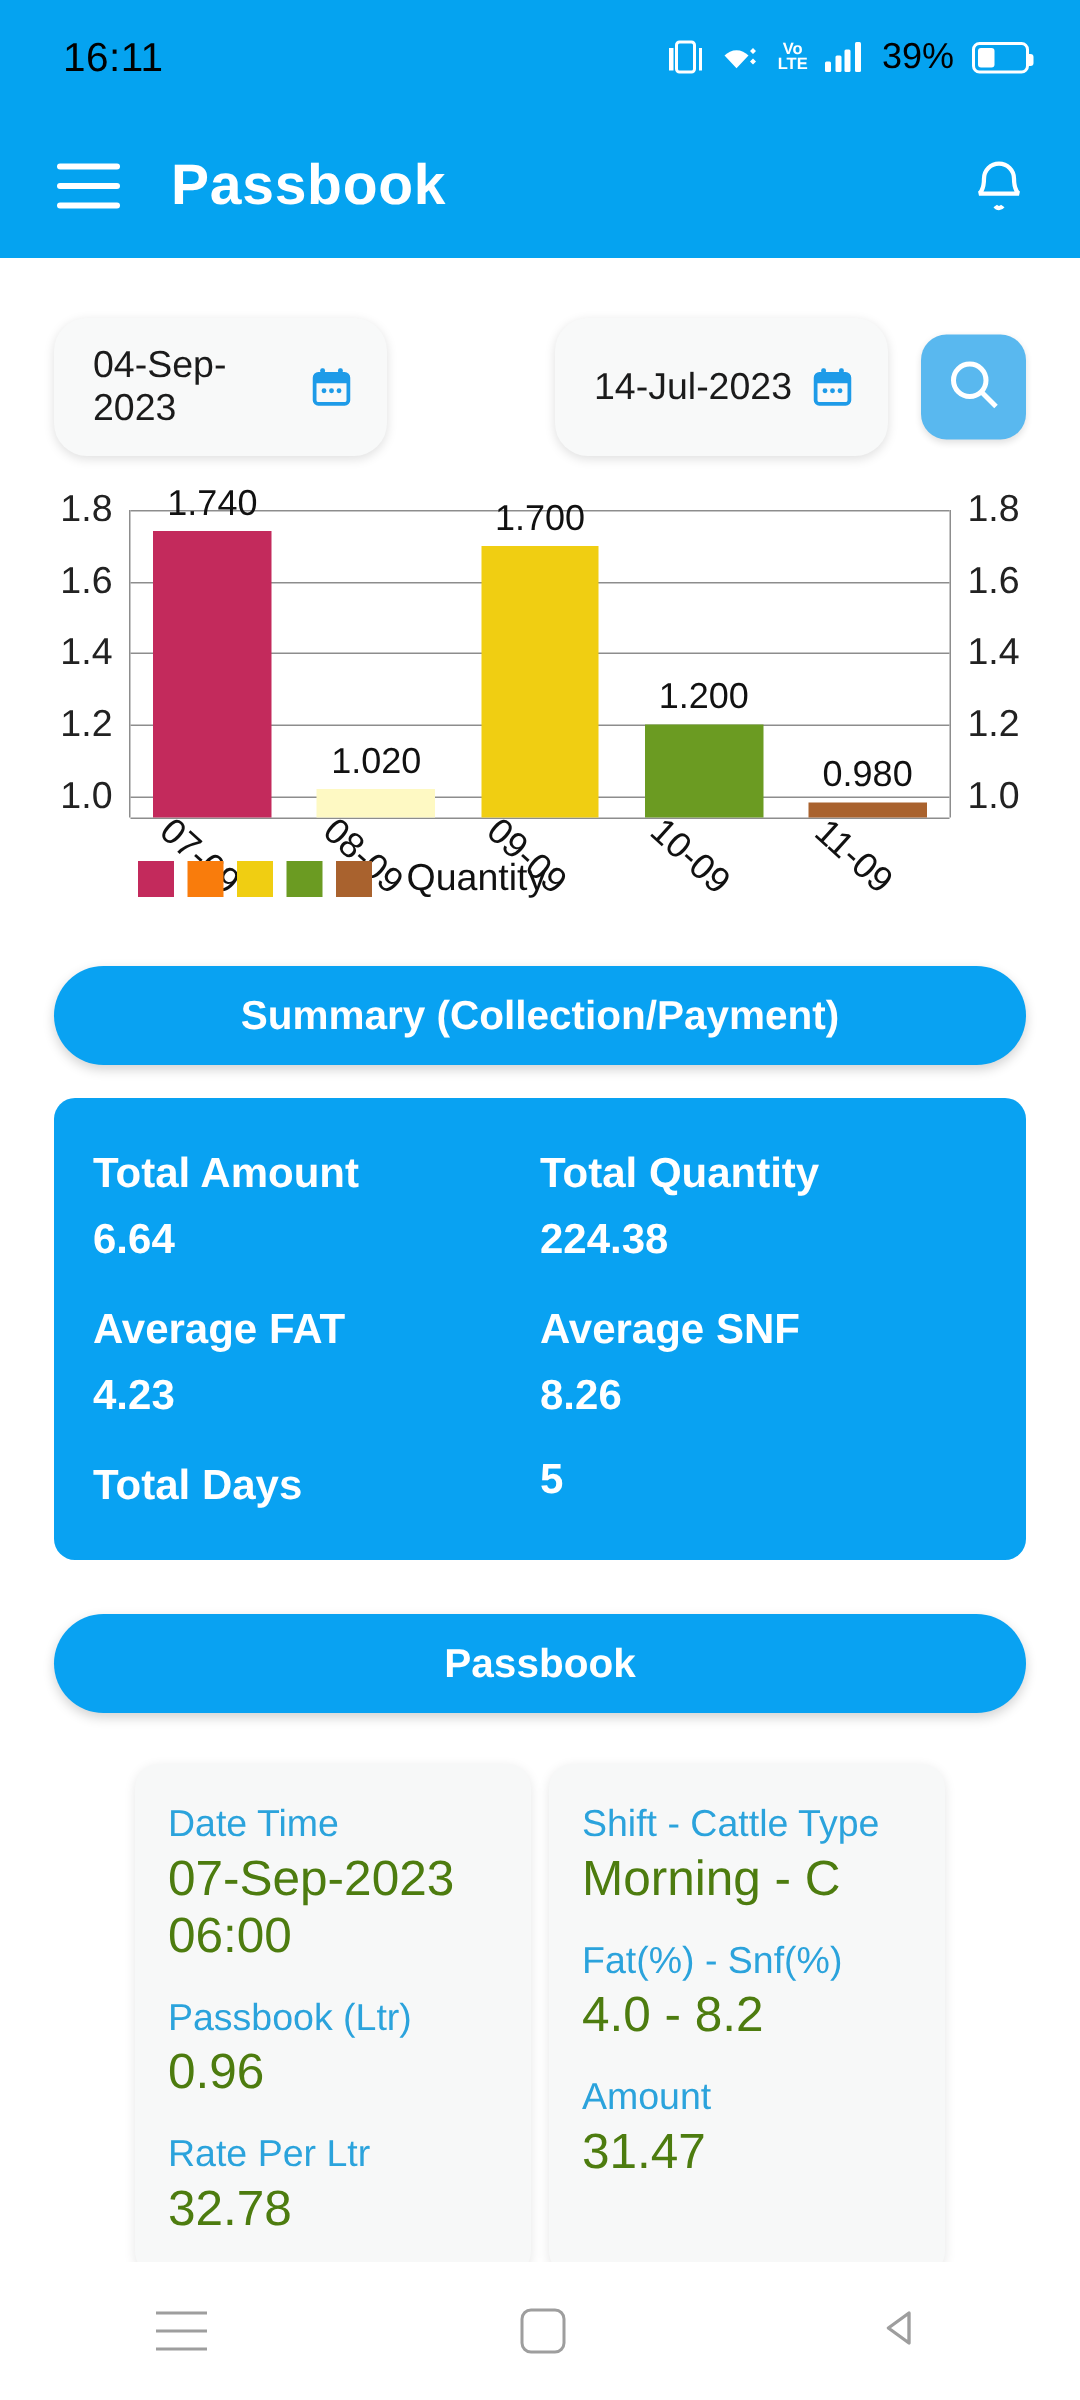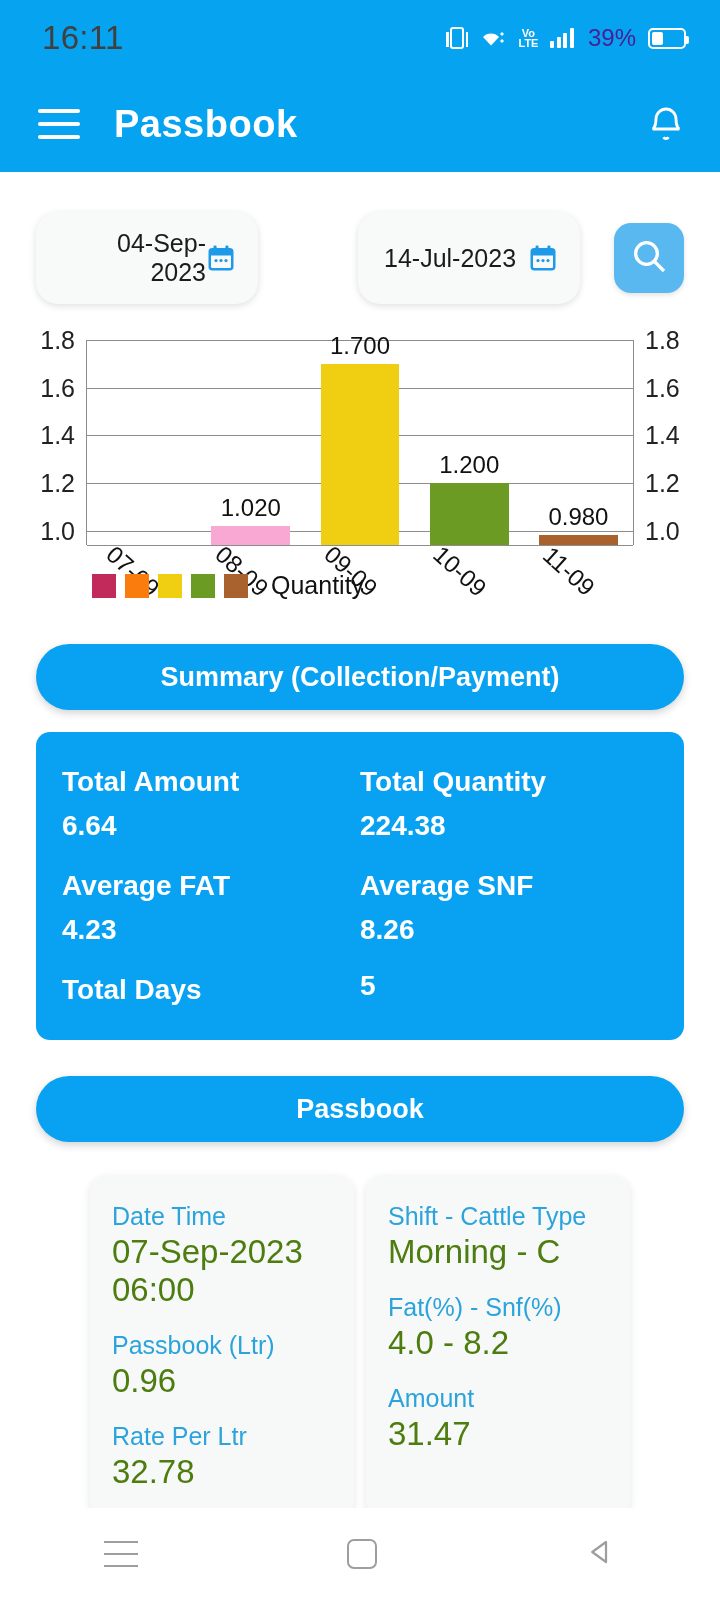--- a/index.html
+++ b/index.html
@@ -10,48 +10,48 @@
     overflow: hidden;
   }
   #app { position: relative; width: 720px; height: 1600px; background:#fff; }
 
   
   .statusbar {
     height: 76px; background: #05A3F0;
     display: flex; align-items: center; justify-content: space-between;
     padding: 0 34px 0 42px;
   }
-  .status-time { color:#404040; font-size:33px; letter-spacing:.3px; }
+  .status-time { color:#000000; font-size:27px; letter-spacing:.3px; }
   .status-icons { display:flex; align-items:center; gap:12px; color:#fff; }
   .si { display:flex; align-items:center; }
   .vibrate { width:14px; height:22px; border:2.5px solid #fff; border-radius:3px; position:relative; }
   .vibrate:before, .vibrate:after{ content:""; position:absolute; top:3px; width:2.5px; height:15px; background:#fff; }
   .vibrate:before{ left:-6px; } .vibrate:after{ right:-6px; }
   .volte { font-size:11px; font-weight:bold; line-height:10px; text-align:center; }
   .signal { display:flex; align-items:flex-end; gap:2.5px; height:20px; }
   .signal i { width:4px; background:#fff; display:block; border-radius:1px; }
   .signal i:nth-child(1){height:7px;} .signal i:nth-child(2){height:11px;}
   .signal i:nth-child(3){height:15px;} .signal i:nth-child(4){height:20px;}
-  .batt-pct { font-size:24px; color:#4c1d95; margin-left:2px; }
+  .batt-pct { font-size:24px; color:#000000; margin-left:2px; }
   .battery { width:38px; height:21px; border:2.5px solid #fff; border-radius:5px; position:relative; display:flex; align-items:center; padding:2px; }
   .battery:after { content:""; position:absolute; right:-5px; top:6px; width:3px; height:8px; background:#fff; border-radius:0 2px 2px 0; }
   .battery span { display:block; height:100%; width:38%; background:#fff; border-radius:2px; }
 
   
   .appbar {
     height:96px; background:#05A3F0; display:flex; align-items:center;
     padding:0 34px 0 38px; gap:34px;
   }
   .hamburger { width:42px; height:30px; display:flex; flex-direction:column; justify-content:space-between; cursor:pointer; }
   .hamburger span { display:block; height:4px; background:#fff; border-radius:2px; }
   .appbar-title { color:#fff; font-size:38px; font-weight:bold; letter-spacing:.5px; flex:1; }
   .bell { width:40px; height:40px; }
 
   
-  .date-row { display:flex; align-items:center; padding:40px 36px 0 36px; gap:12px;text-align:right; }
+  .date-row { display:flex; align-items:center; padding:40px 36px 0 36px; gap:0; }
   .date-field {
     background:#F8F9F9; border-radius:22px; height:92px;
     display:flex; align-items:center; justify-content:space-between;
     padding:0 22px 0 26px; box-shadow:0 2px 7px rgba(0,0,0,.13);
     width:222px;
   }
   .date-field .dtext { font-size:25px; color:#1b1b1b; }
   .cal-icon { width:30px; height:30px; }
   .spacer-mid { flex:1; }
   .search-btn {
@@ -216,24 +216,27 @@
           <div class="gridline" style="top: 23.2558%;"></div>
           <div class="ytick left" style="top: 23.2558%;">1.6</div>
           <div class="ytick right" style="top: 23.2558%;">1.6</div>
           <div class="gridline" style="top: 0%;"></div>
           <div class="ytick left" style="top: 0%;">1.8</div>
           <div class="ytick right" style="top: 0%;">1.8</div>
           <div class="gridline" style="top: 100%;"></div>
         </div>
       <div class="bars" id="bars-host">
           <div class="bcol">
+            <div class="bar" style="height: 93.0233%; background: rgb(195, 42, 92);">
+              <div class="bval">1.740</div>
+            </div>
             <div class="xlab">07-09</div>
           </div>
           <div class="bcol">
-            <div class="bar" style="height: 9.30233%; background: #f9a8d4; margin-top: 11px;">
+            <div class="bar" style="height: 9.30233%; background: #fef9c3; margin-top: 11px;">
               <div class="bval">1.020</div>
             </div>
             <div class="xlab">08-09</div>
           </div>
           <div class="bcol">
             <div class="bar" style="height: 88.3721%; background: rgb(240, 206, 18);">
               <div class="bval">1.700</div>
             </div>
             <div class="xlab">09-09</div>
           </div>

